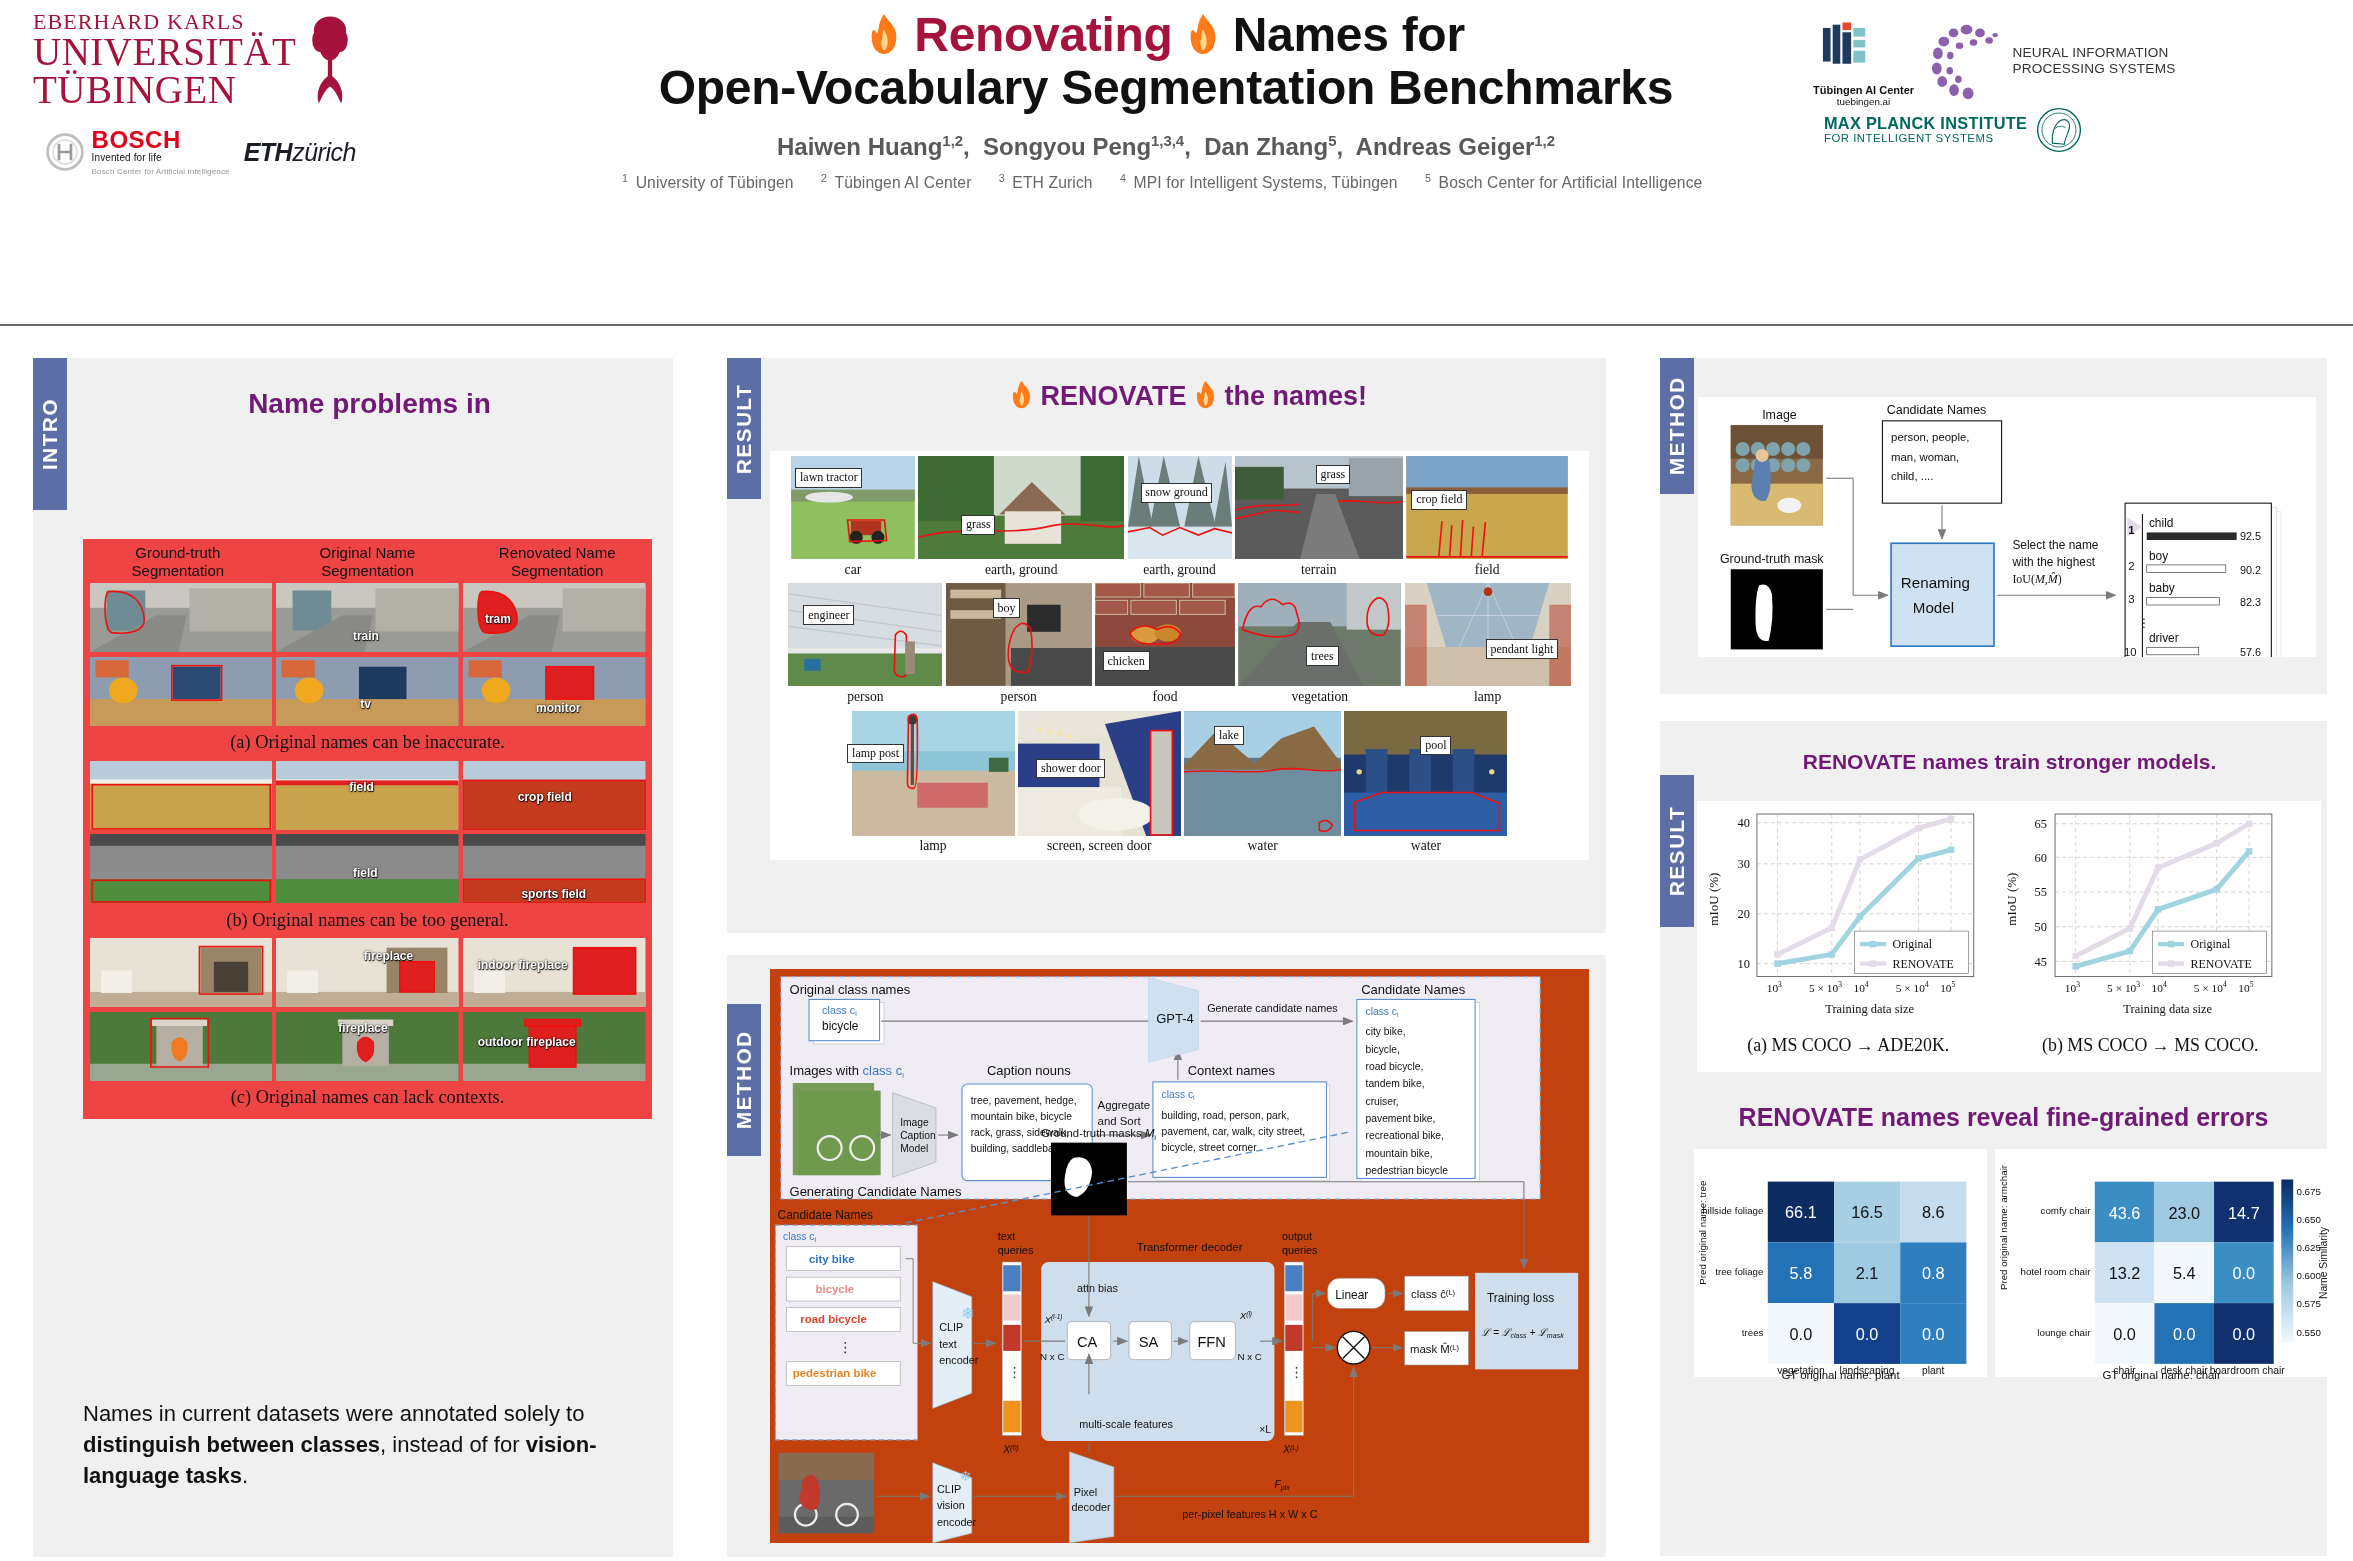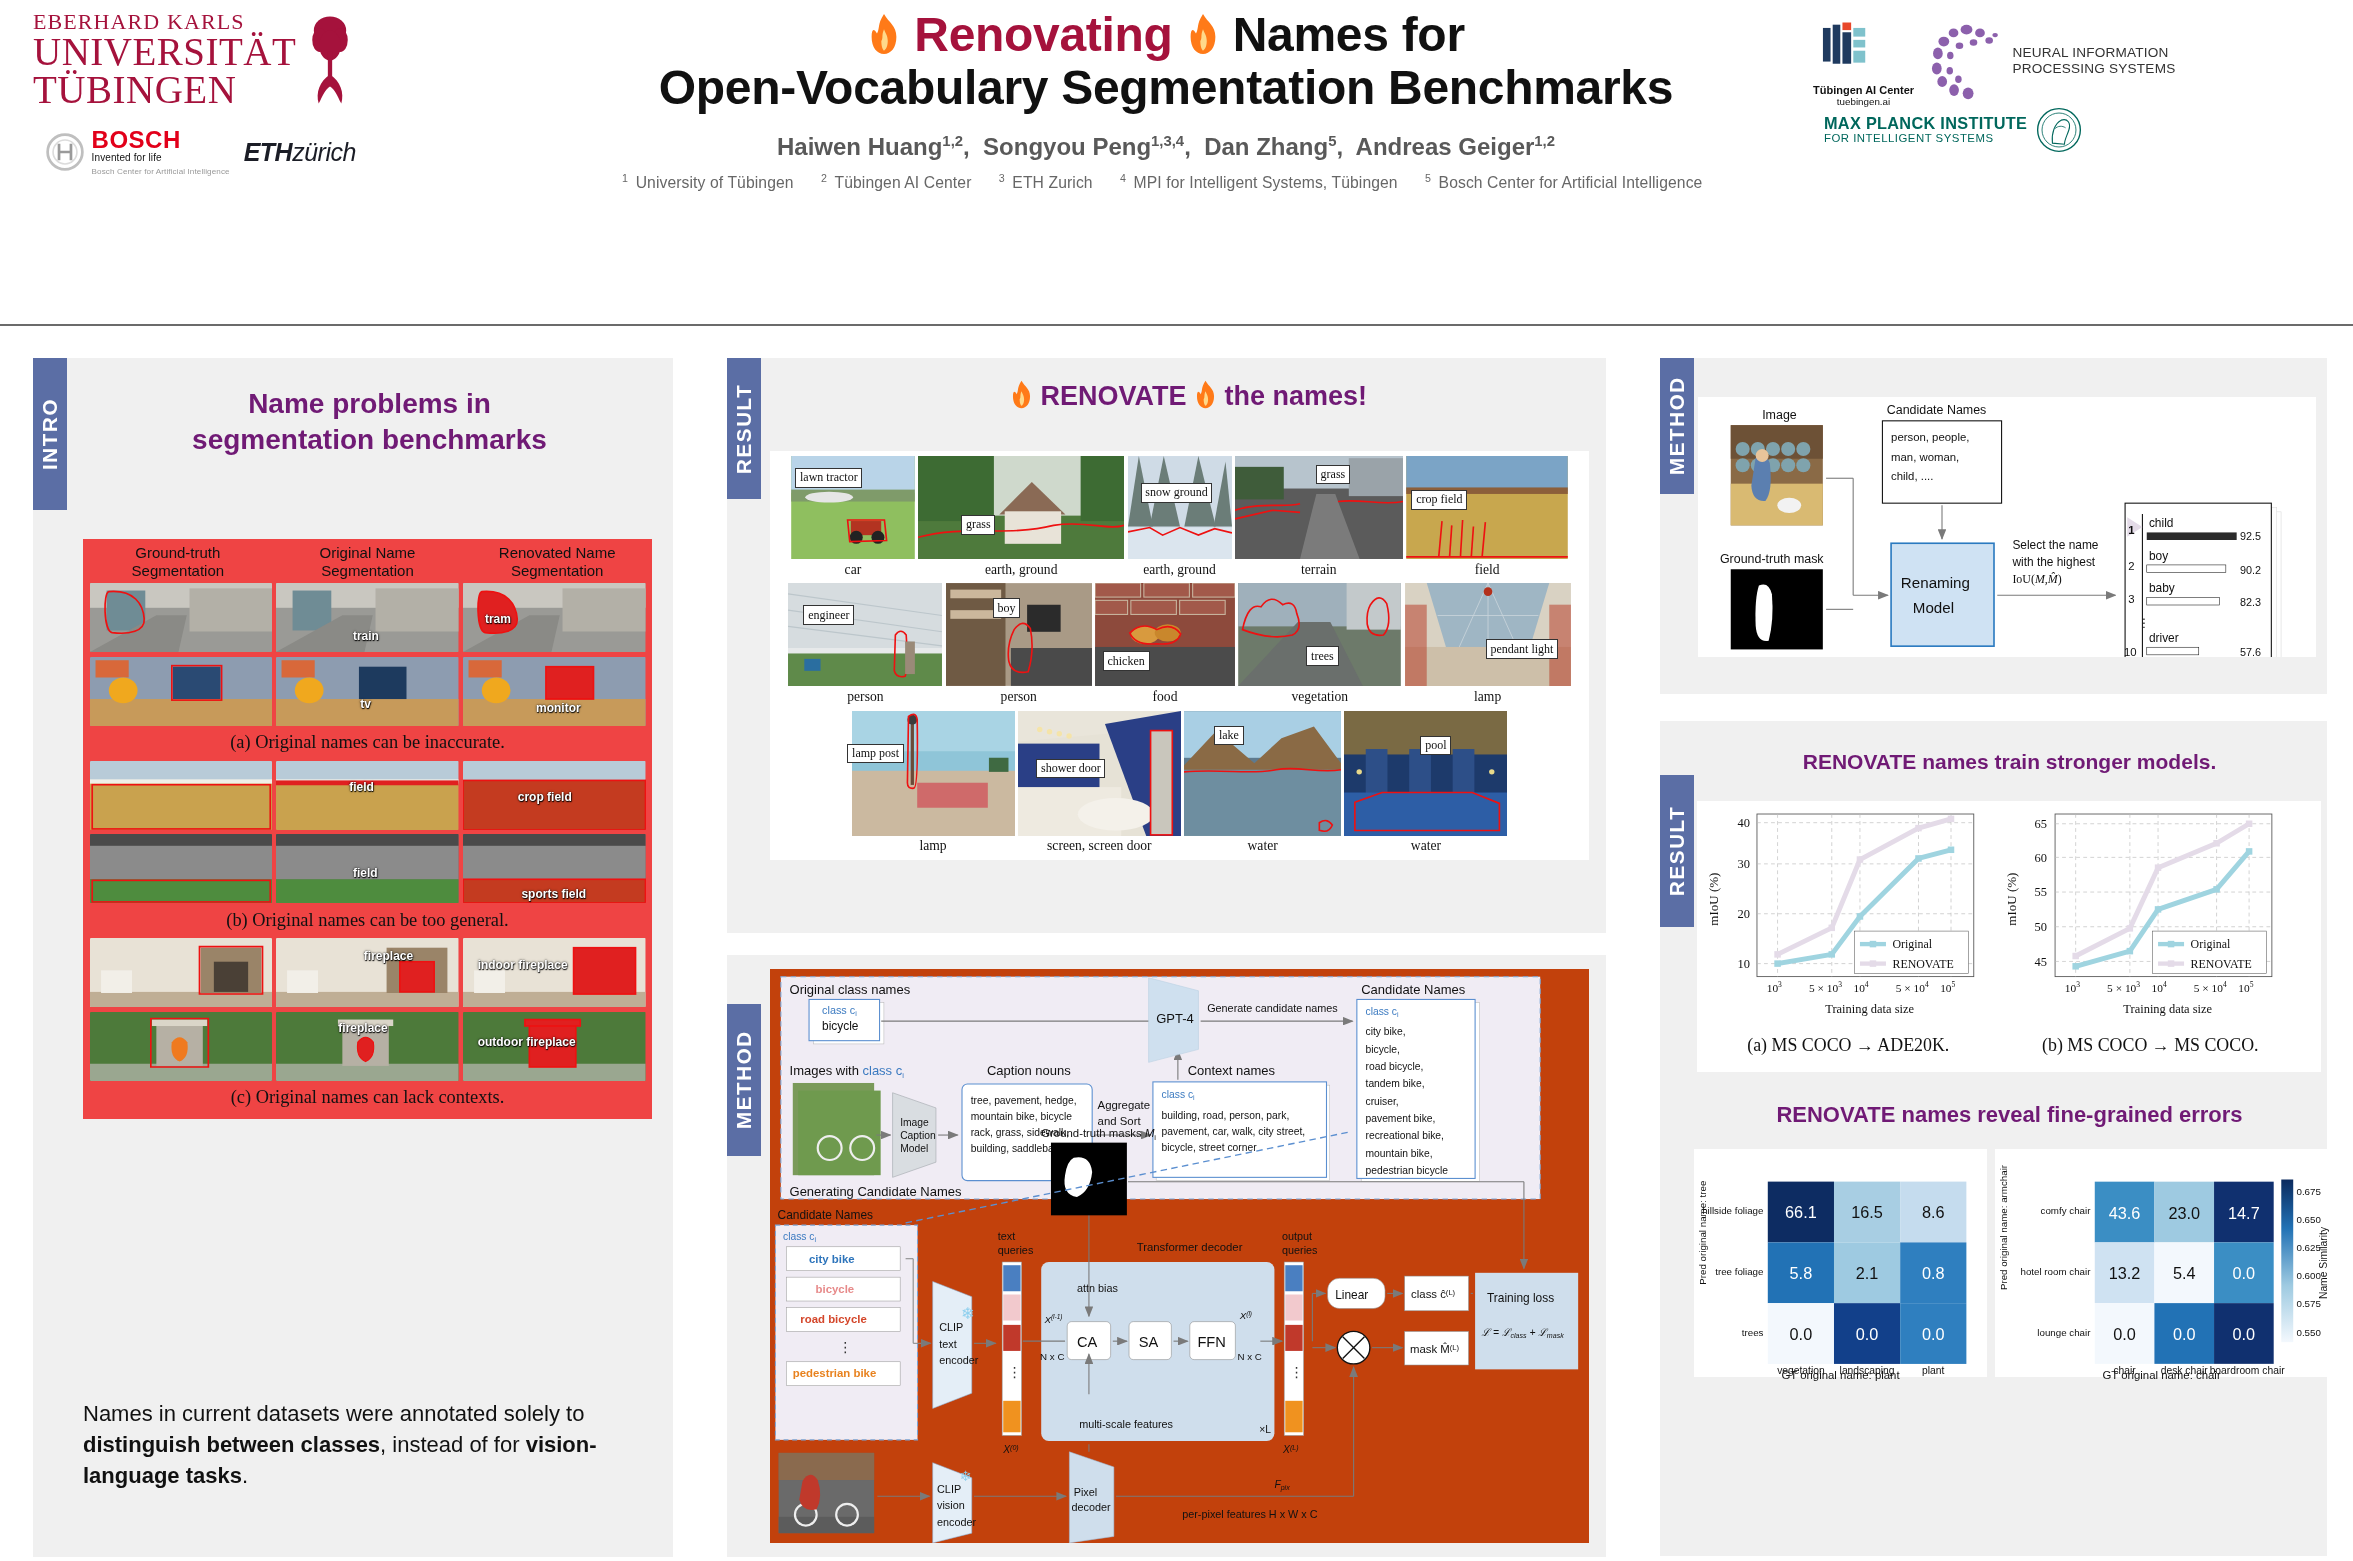--- a/index.html
+++ b/index.html
@@ -90,21 +90,21 @@
   
   #p-meth1 { left: 1660px; top: 0px; width: 667px; height: 336px; }
   #p-meth1 .tab { height: 136px; }
   .m1-inner { position:absolute; left: 38px; top: 39px; width: 618px; height: 260px; background:#fff; }
 
   
   #p-res2 { left: 1660px; top: 363px; width: 667px; height: 835px; }
   #p-res2 .tab { height: 152px; top: 54px; }
   .res2-title { position:absolute; left: 43px; top: 28px; width: 613px; font-size: 21px; }
   .charts-box { position:absolute; left: 37px; top: 80px; width: 624px; height: 271px; background:#fff; }
-  .res2-title2 { position:absolute; left: 43px; top: 380px; width: 613px; font-size: 22px; }
+  .res2-title2 { position:absolute; left: 37px; top: 380px; width: 613px; font-size: 25px; }
   .heat-wrap { position:absolute; left: 34px; top: 428px; width: 635px; height: 239px; display:flex; gap: 7.6px; }
 
   svg { display:block; }
   .stroke-red { stroke:#ee1111; fill:none; stroke-width:3; }
 </style>
 </head>
 <body>
 
 <div class="poster">
 
@@ -245,21 +245,20 @@
     <div class="hrule"></div>
   </div>
 
   <div class="cols">
 
     <div class="panel" id="p-intro">
       <div class="tab">INTRO</div>
 
       <div class="sec-title intro-title">
         <div>Name problems in</div>
-        <div>segmentation benchmarks</div>
       </div>
 
       <div class="intro-fig">
         <div class="colhdr">
           <div><span>Ground-truth</span><br><span>Segmentation</span></div>
           <div><span>Original Name</span><br><span>Segmentation</span></div>
           <div><span>Renovated Name</span><br><span>Segmentation</span></div>
         </div>
 
         <div class="imgrow">

